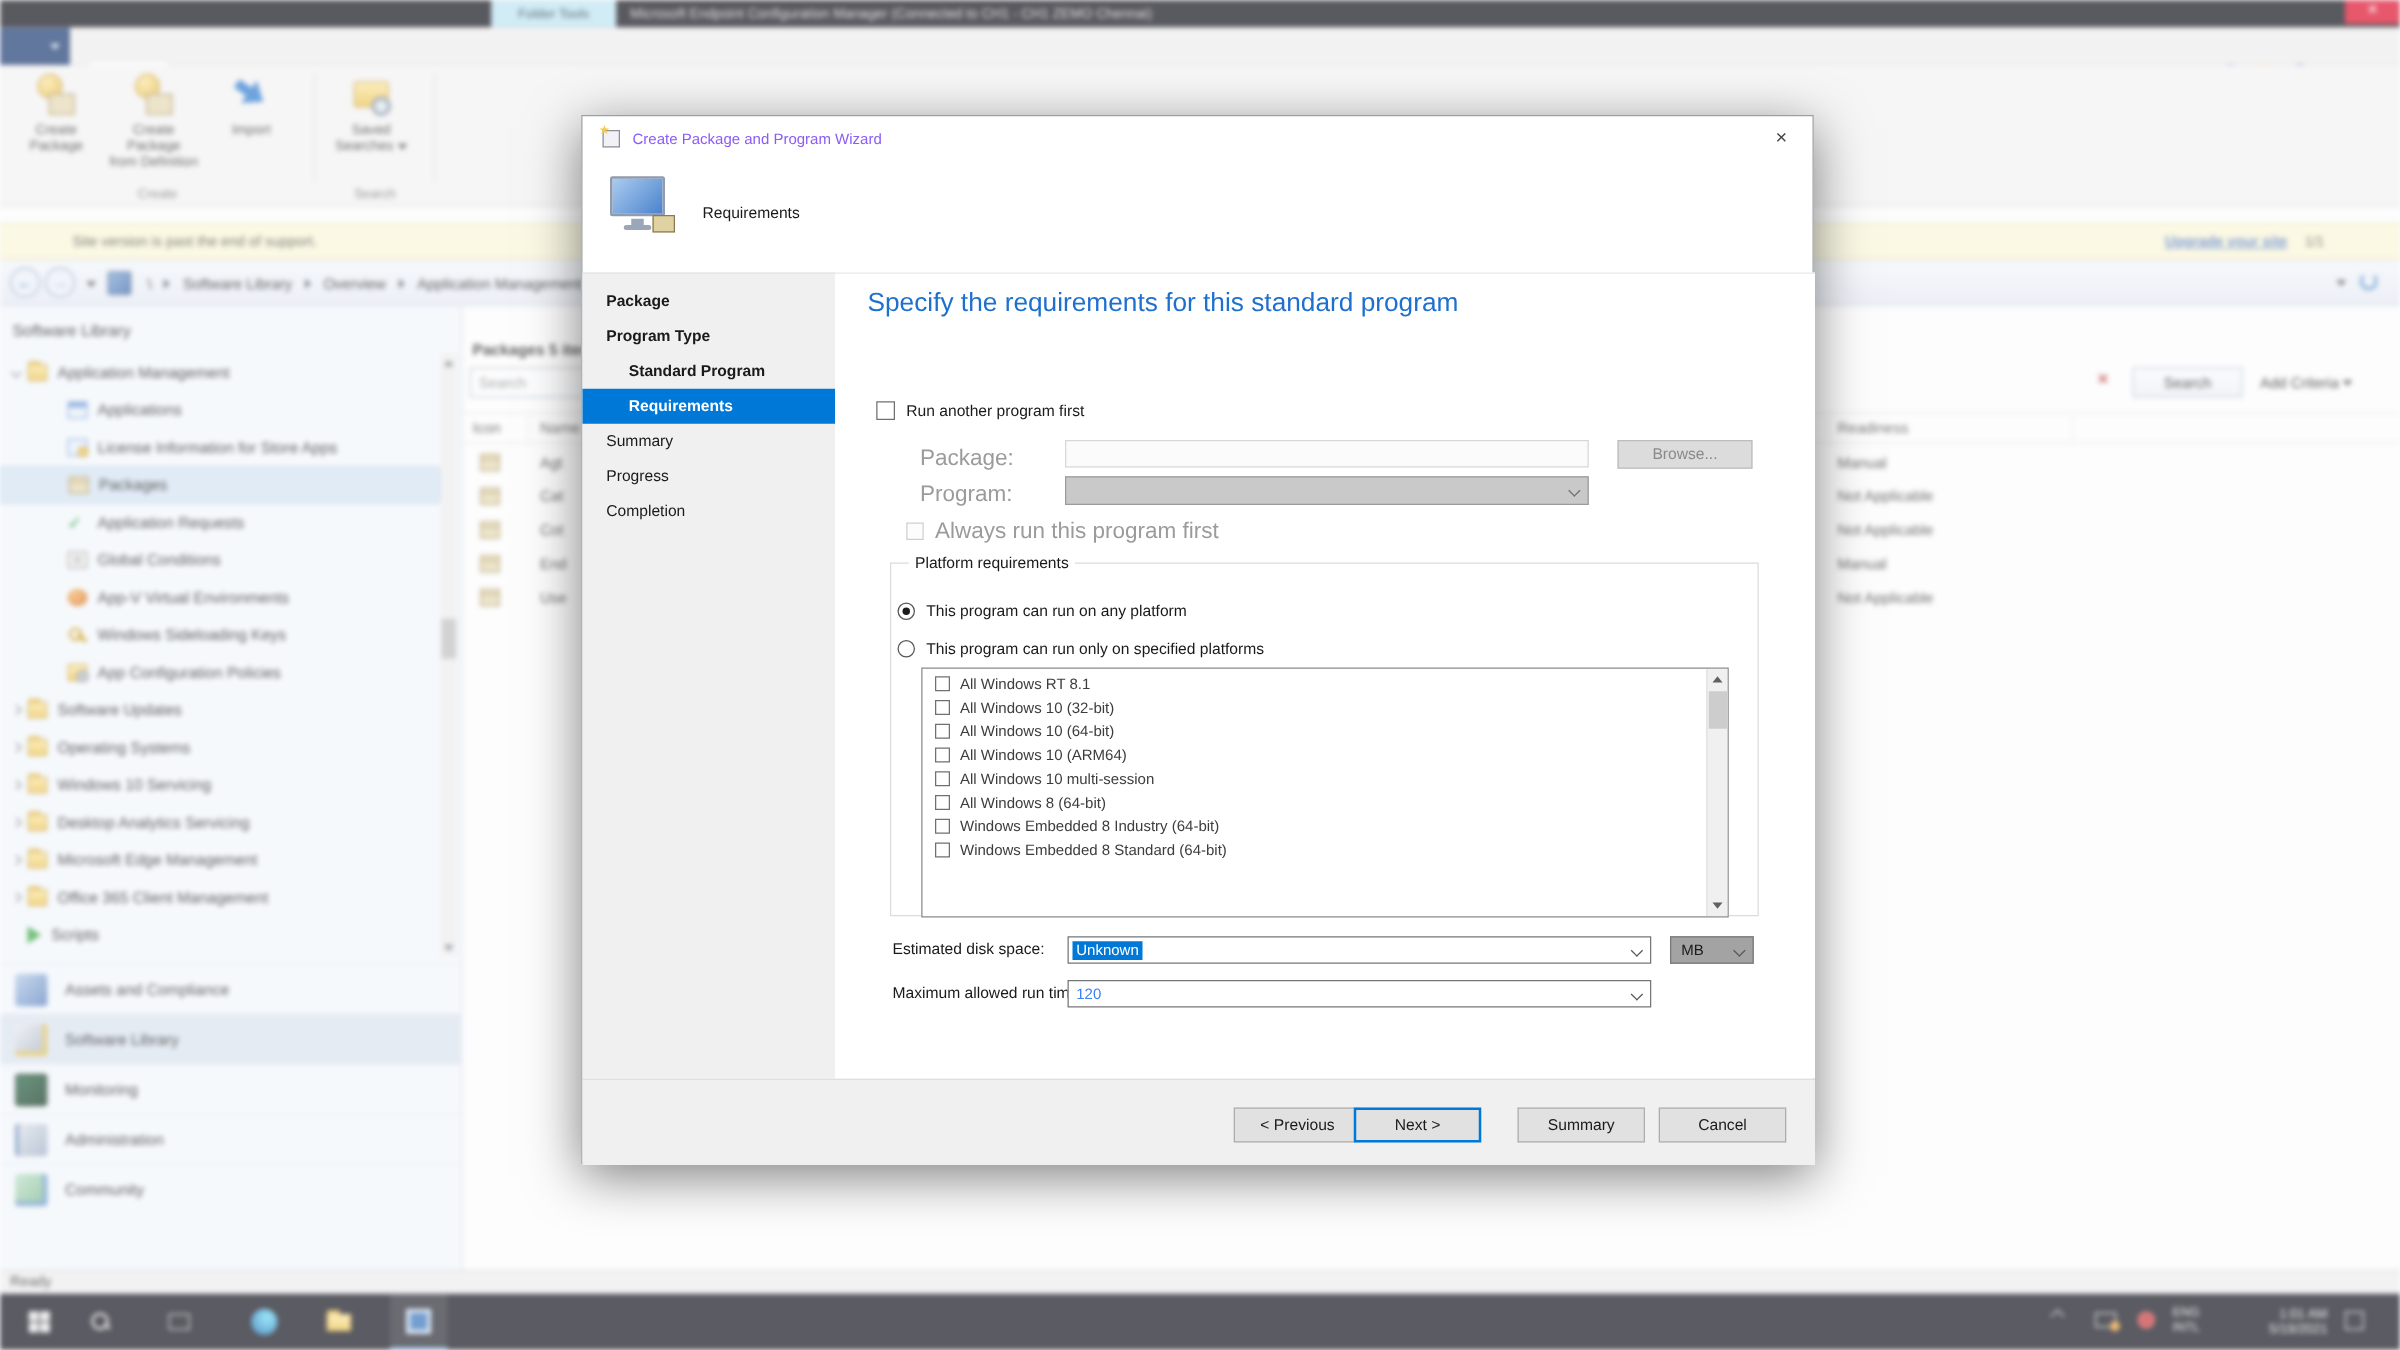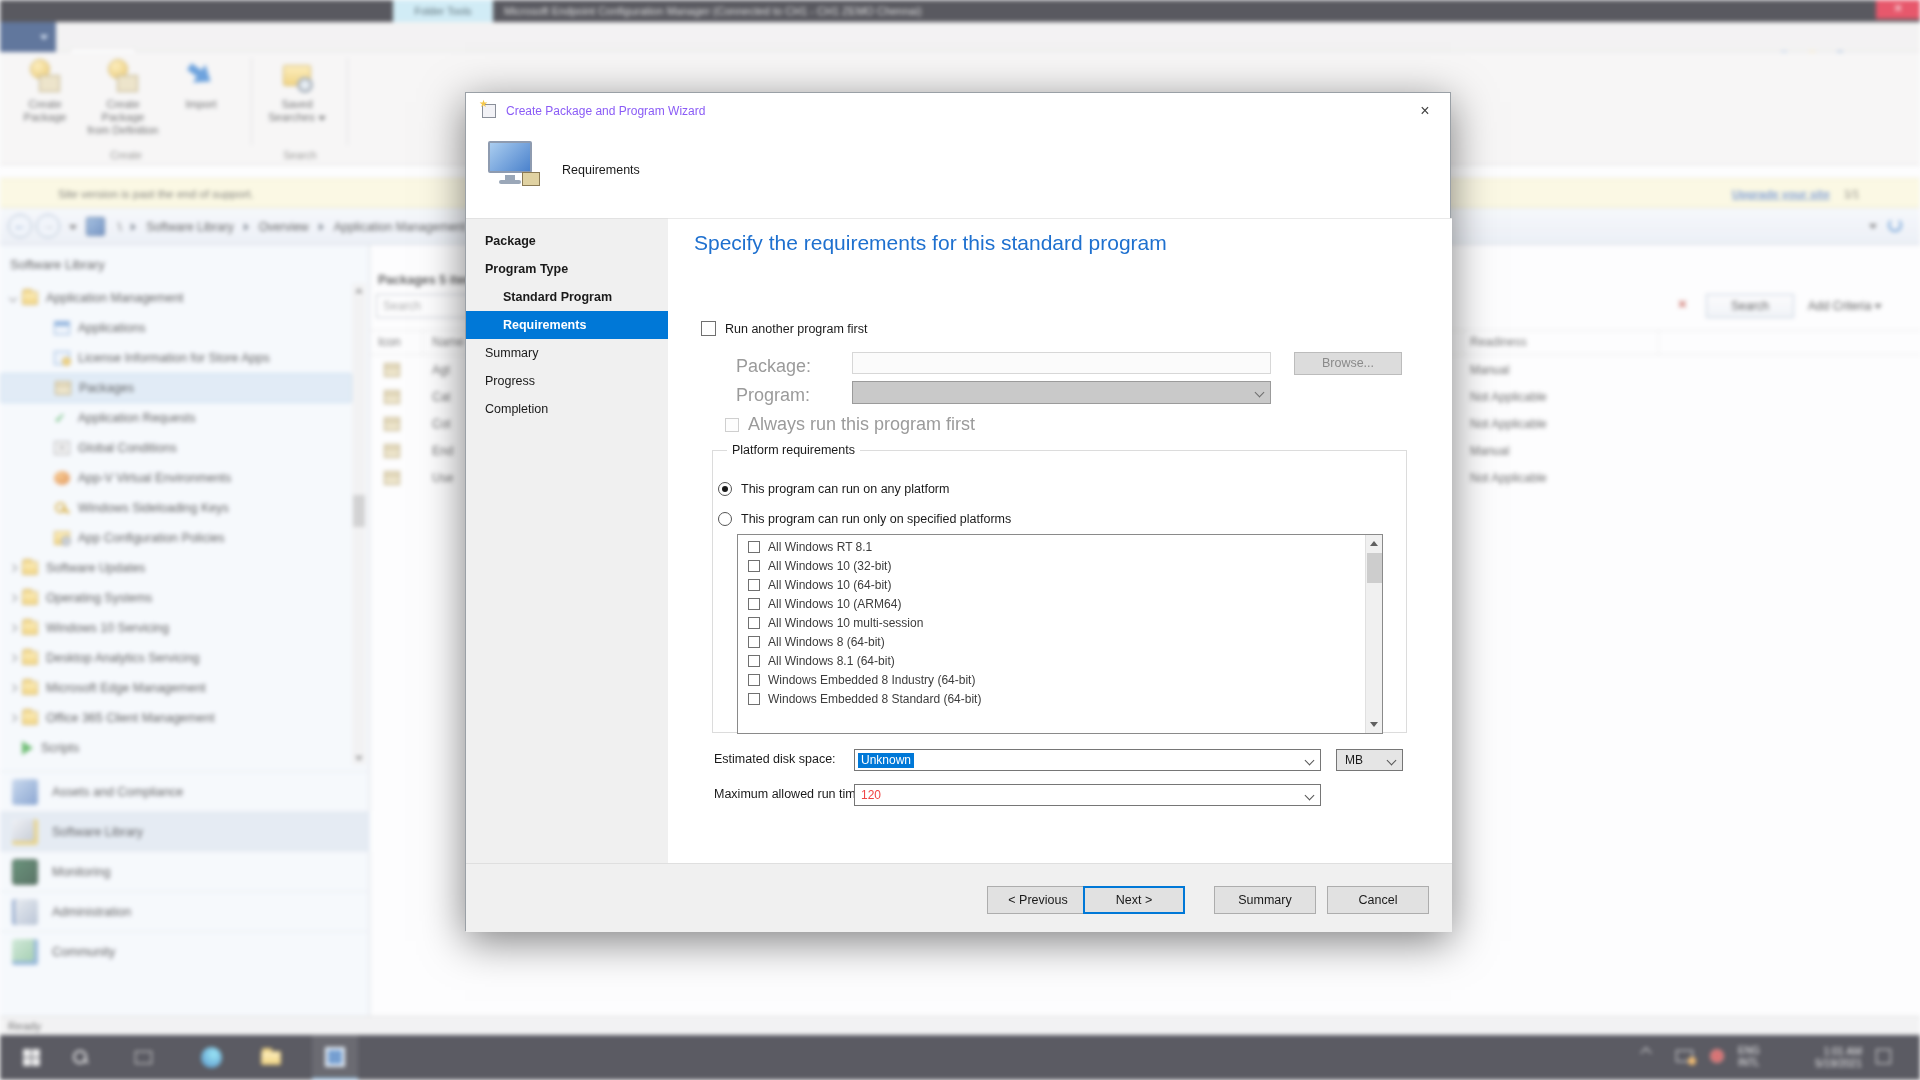--- a/index.html
+++ b/index.html
@@ -209,25 +209,25 @@
   .prow .pcb { width:12px; height:12px; border:1px solid #707070; background:#fff; flex:0 0 auto; }
   #lb-scroll { position:absolute; right:0; top:0; width:17px; height:198px; background:#f0f0f0; border-left:1px solid #e0e0e0; }
   .lb-btn { position:absolute; left:0; width:17px; height:17px; }
   .lb-u { left:4px; top:6px; position:absolute; border-left:4px solid transparent; border-right:4px solid transparent; border-bottom:5px solid #606060; }
   .lb-d { left:4px; top:6px; position:absolute; border-left:4px solid transparent; border-right:4px solid transparent; border-top:5px solid #606060; }
   #lb-thumb { position:absolute; left:1px; top:18px; width:15px; height:30px; background:#cdcdcd; }
   .flbl { font-size:12.5px; color:#1a1a1a; }
   #disk-lbl { left:46px; top:533px; }
   #disk-combo { left:186px; top:530px; width:467px; height:22px; border:1px solid #767676; background:#fff; }
   #disk-combo .val { position:absolute; left:3px; top:3px; font-size:12px; color:#fff; background:#0078d7; padding:0 3px; line-height:15px; }
-  #unit-combo { left:668px; top:530px; width:67px; height:22px; border:1px solid #767676; background:#e5e5e5; }
+  #unit-combo { left:668px; top:530px; width:67px; height:22px; border:1px solid #767676; background:#a3a3a3; }
   #unit-combo .val { position:absolute; left:8px; top:3px; font-size:12px; color:#1a1a1a; }
   #rt-lbl { left:46px; top:568px; }
   #rt-combo { left:186px; top:565px; width:467px; height:22px; border:1px solid #767676; background:#fff; }
-  #rt-combo .val { position:absolute; left:6px; top:3px; font-size:12px; color:#ef4444; }
+  #rt-combo .val { position:absolute; left:6px; top:3px; font-size:12px; color:#3b82f6; }
   #dlg-bottom { left:0; top:770px; width:986px; height:69px; background:#f0f0f0; border-top:1px solid #dfdfdf; }
   .dbtn { position:absolute; top:22px; width:102px; height:28px; background:#e1e1e1; border:1px solid #adadad;
           text-align:center; line-height:26px; font-size:12.5px; color:#1a1a1a; }
   #btn-next { border:2px solid #0078d7; line-height:24px; }
 </style>
 </head>
 <body>
 
 <div class="screen">
   <div id="bg">
@@ -599,24 +599,20 @@
               <div class="prow">
                 <span class="pcb"></span>
                 <span>All Windows 10 multi-session</span>
               </div>
               <div class="prow">
                 <span class="pcb"></span>
                 <span>All Windows 8 (64-bit)</span>
               </div>
               <div class="prow">
                 <span class="pcb"></span>
-                <span>All Windows 8.1 (64-bit)</span>
-              </div>
-              <div class="prow">
-                <span class="pcb"></span>
                 <span>Windows Embedded 8 Industry (64-bit)</span>
               </div>
               <div class="prow">
                 <span class="pcb"></span>
                 <span>Windows Embedded 8 Standard (64-bit)</span>
               </div>
             </div>
           <div id="lb-scroll">
             <div class="lb-btn" style="top:0;">
                 <span class="lb-u"></span>

